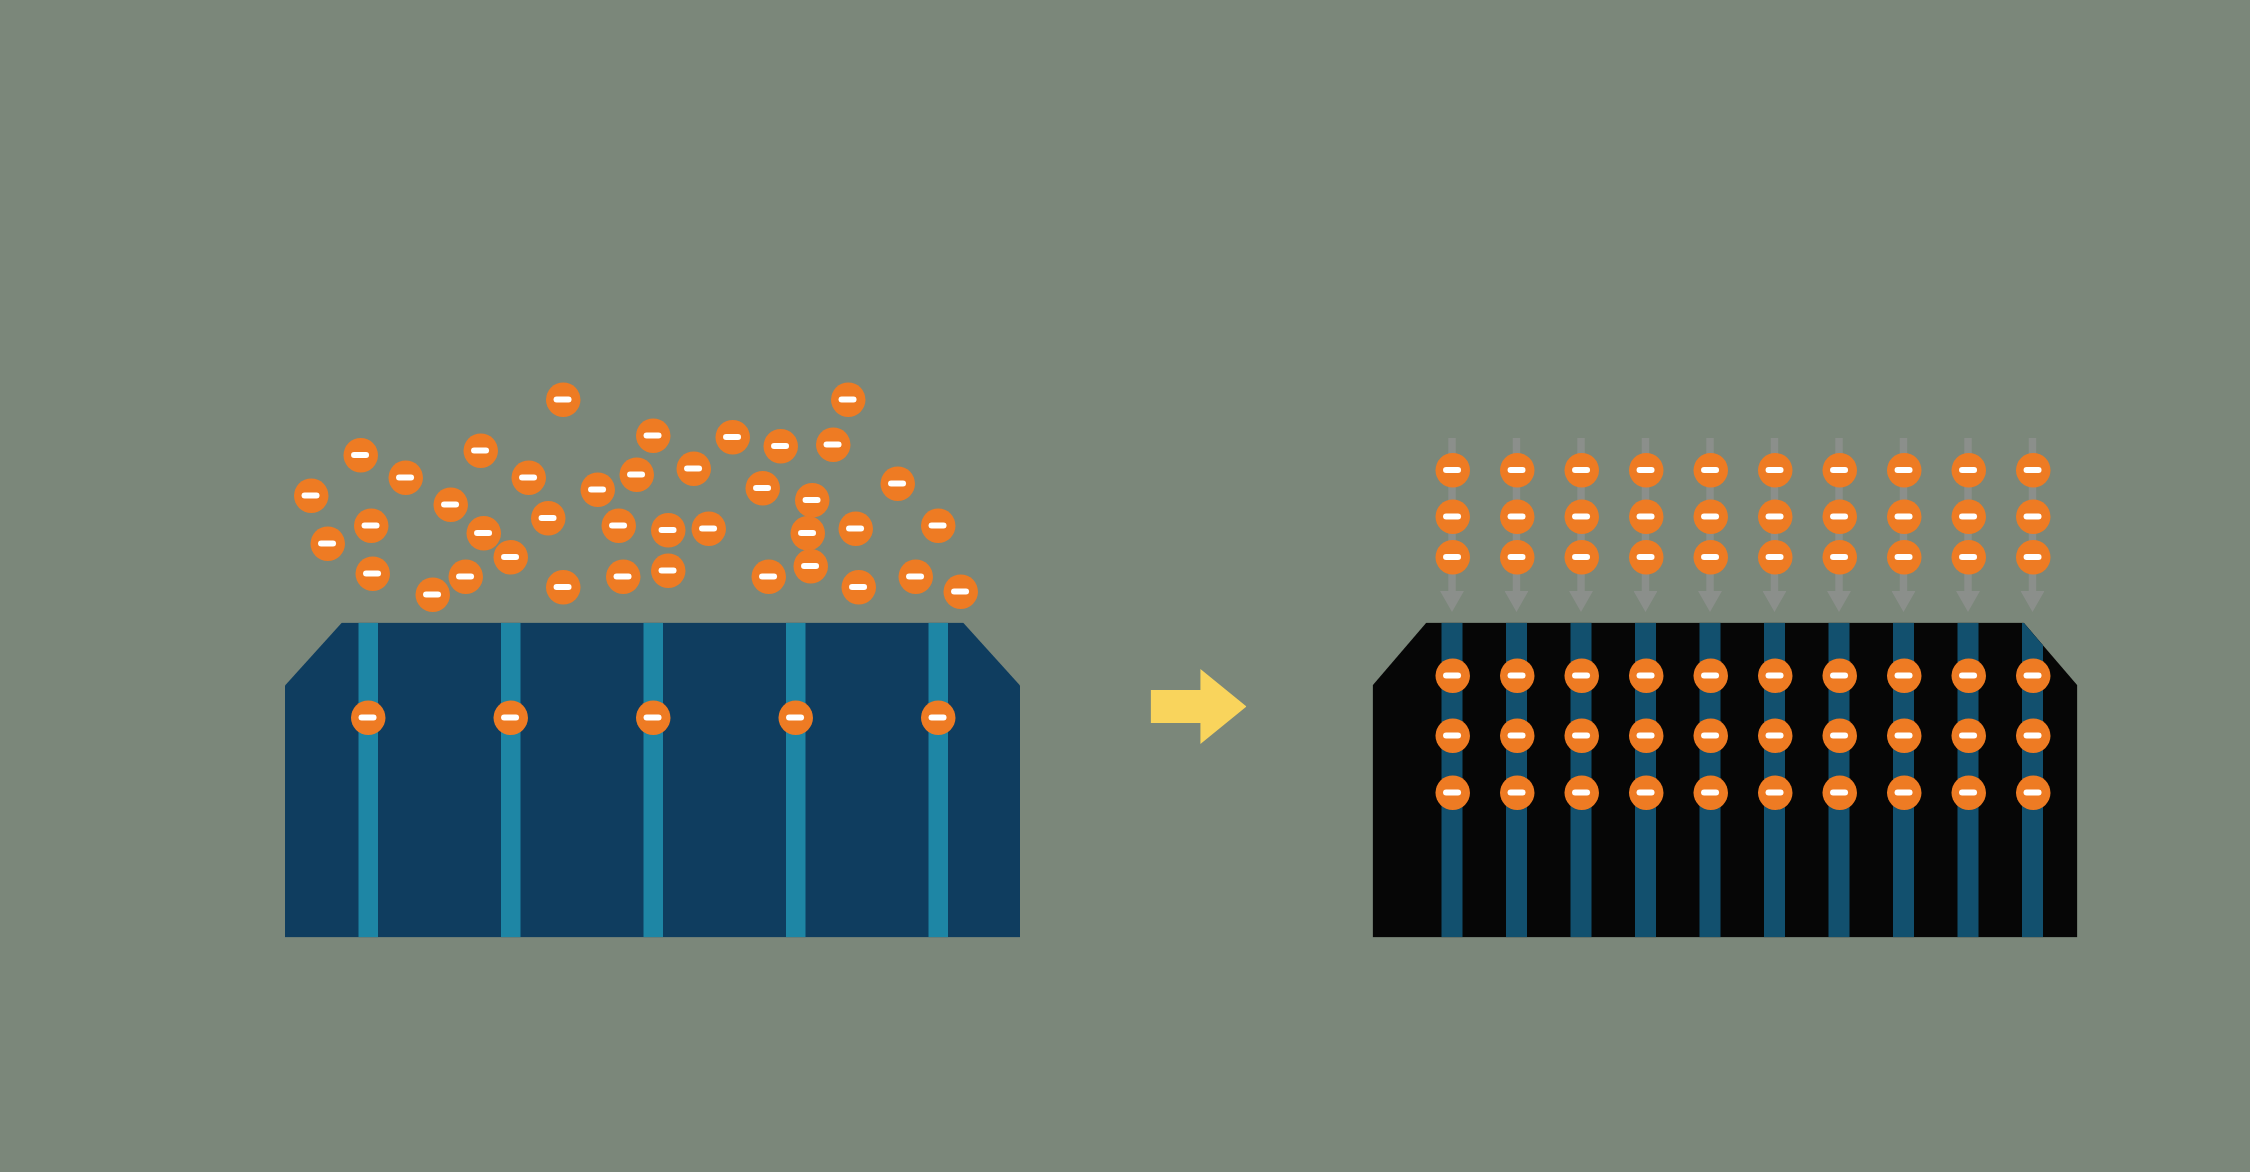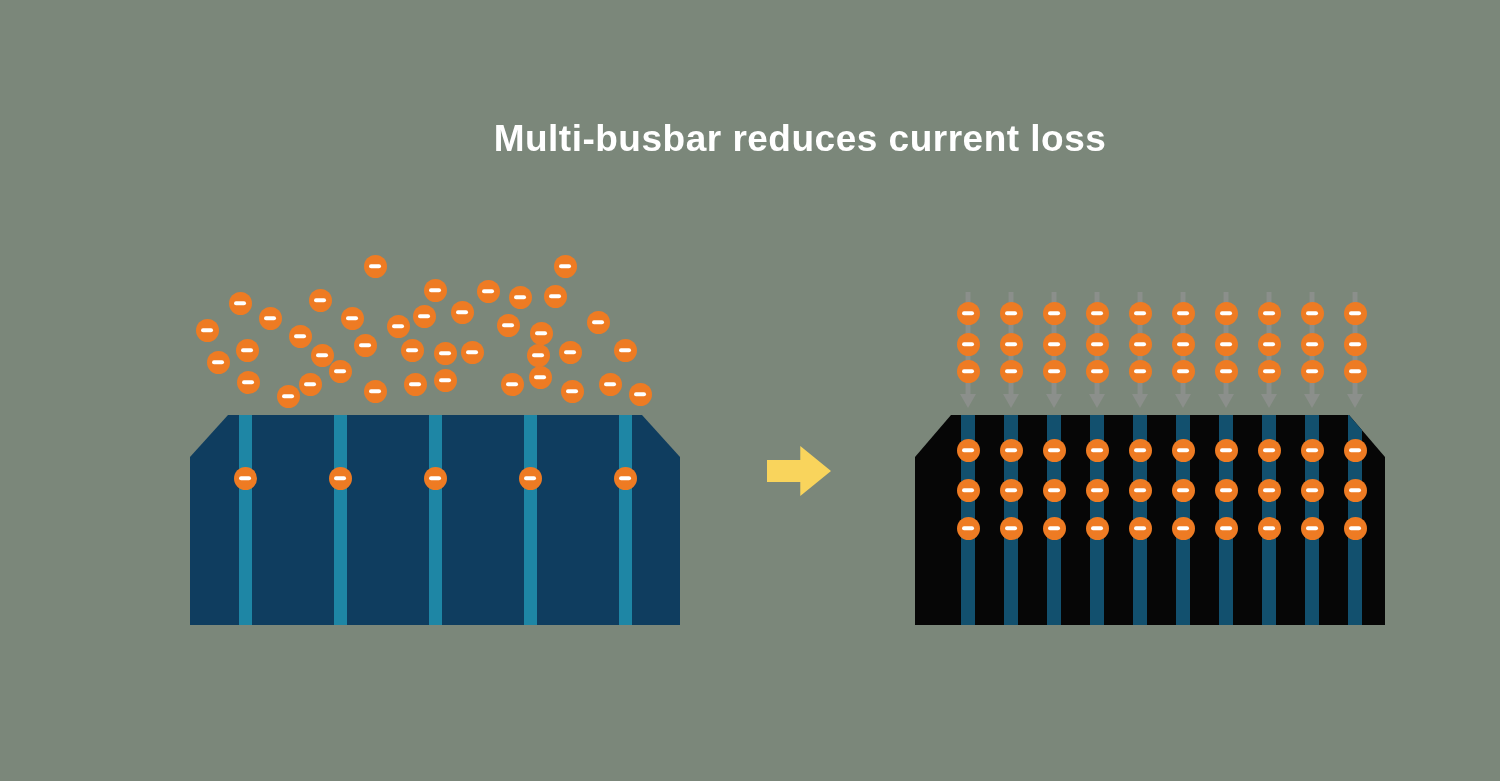--- a/index.html
+++ b/index.html
@@ -47,21 +47,20 @@
   }
   .flow-arrow{
     position:absolute;
     background:var(--gray,#8b8f8b);
   }
 </style>
 </head>
 <body>
 
 <div id="canvas">
-  <div class="title">Multi-busbar reduces current loss</div>
 
   <div class="cell cell-left" id="cellL" style="left: 190px; top: 415px; width: 490px; height: 210px; clip-path: polygon(0px 100%, 0px 42px, 38px 0px, calc(100% - 38px) 0px, 100% 42px, 100% 100%);">
       <div class="busbar busbar-left" style="left: 48.5px; width: 13px;"></div>
       <div class="busbar busbar-left" style="left: 143.5px; width: 13px;"></div>
       <div class="busbar busbar-left" style="left: 238.5px; width: 13px;"></div>
       <div class="busbar busbar-left" style="left: 333.5px; width: 13px;"></div>
       <div class="busbar busbar-left" style="left: 428.5px; width: 13px;"></div>
     </div>
 
   <div class="transition-arrow" id="tArrow" style="left: 767px; top: 446px; width: 64px; height: 50px;"></div>

